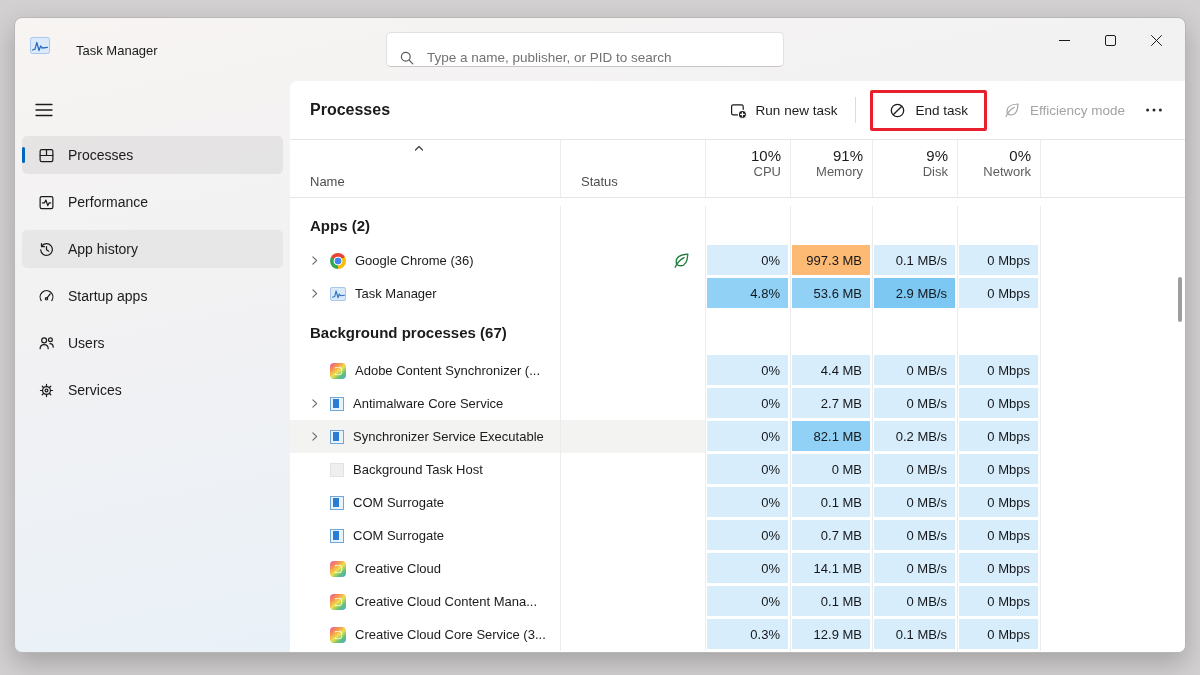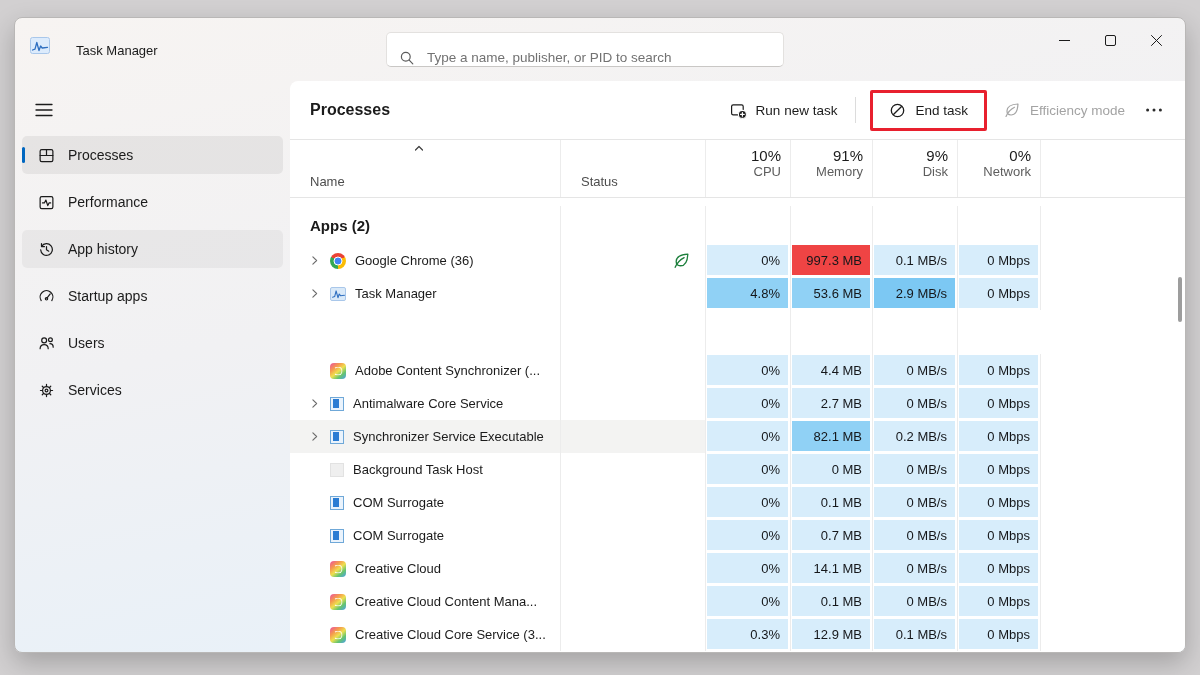--- a/index.html
+++ b/index.html
@@ -329,21 +329,21 @@
                   <svg width="19" height="19" viewBox="0 0 18 18" fill="none" stroke="#1d7f3c" stroke-width="1.25" stroke-linecap="round" stroke-linejoin="round">
                     <path d="M15 3 C8 3.4 4.1 5.6 4 9.8 C3.9 12.2 5.6 13.9 8 14 C12.2 14.1 14.6 9.8 15 3 Z"></path>
                     <path d="M3 15.5 C5 10.8 7.8 8.2 11.5 6.3"></path>
                   </svg>
                 </span>
               </div>
               <div class="c mc">
                 <div class="fill" style="background: rgb(215, 237, 251);">0%</div>
               </div>
               <div class="c mc">
-                <div class="fill" style="background: #ef4444;">997.3 MB</div>
+                <div class="fill" style="background: #fdba74;">997.3 MB</div>
               </div>
               <div class="c mc">
                 <div class="fill" style="background: rgb(215, 237, 251);">0.1 MB/s</div>
               </div>
               <div class="c mc">
                 <div class="fill" style="background: rgb(215, 237, 251);">0 Mbps</div>
               </div>
               <div class="c last"></div>
             </div>
             <div class="row prow">
@@ -371,20 +371,23 @@
                 <div class="fill" style="background: rgb(124, 200, 243);">2.9 MB/s</div>
               </div>
               <div class="c mc">
                 <div class="fill" style="background: rgb(215, 237, 251);">0 Mbps</div>
               </div>
               <div class="c last"></div>
             </div>
           </div>
           <div>
             <div class="row srow tall">
+              <div class="c">
+                <span class="sec-title">Background processes (67)</span>
+              </div>
               <div class="c"></div>
               <div class="c"></div>
               <div class="c"></div>
               <div class="c"></div>
               <div class="c"></div>
               <div class="c last"></div>
             </div>
             <div class="row prow">
               <div class="c name-c">
                 <span class="chev"></span>

